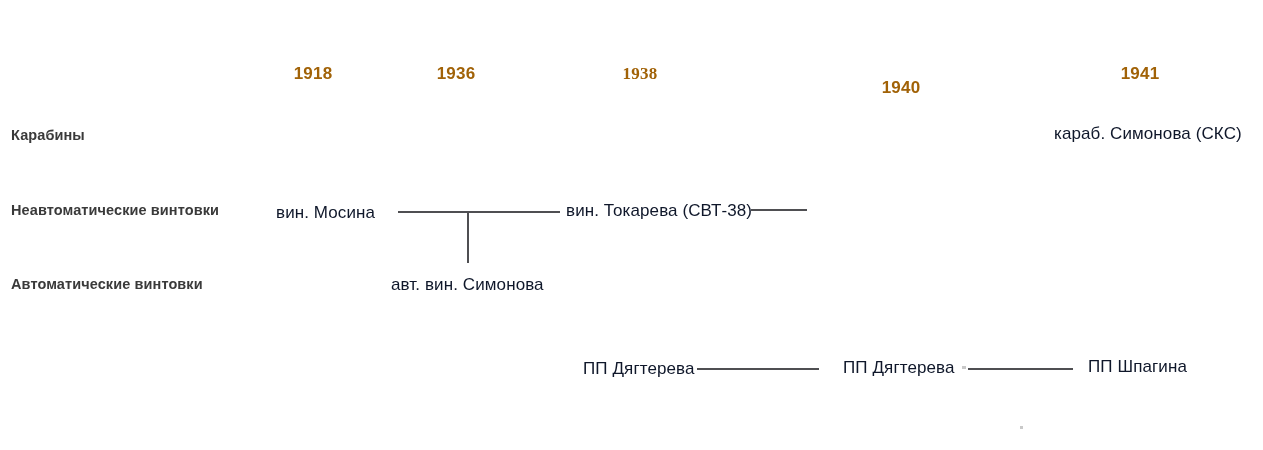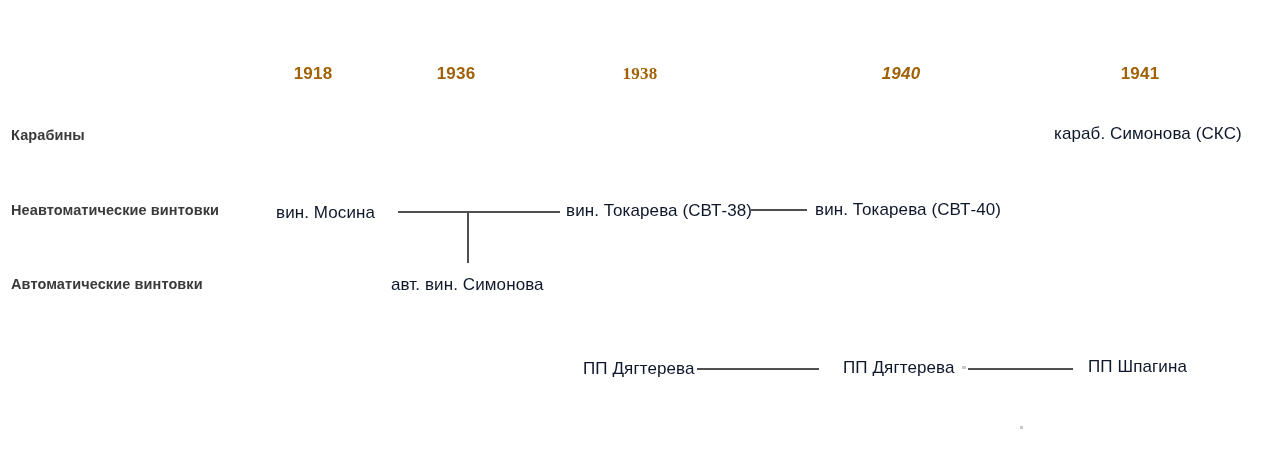--- a/index.html
+++ b/index.html
@@ -73,40 +73,39 @@
   }
 </style>
 </head>
 <body>
 
 <div id="diagram">
 
   <div class="year-label" style="left:313px; top:64px;">1918</div>
   <div class="year-label" style="left:456px; top:64px;">1936</div>
   <div class="year-label" style="left:640px; top:64px;font-family:Liberation Serif, serif;">1938</div>
-  <div class="year-label" style="left:901px; top:64px;font-style:italic;">1940</div>
+  <div class="year-label" style="left:901px; top:78px;">1940</div>
   <div class="year-label" style="left:1140px; top:64px;">1941</div>
 
   <div class="row-label" style="left:11px; top:127px;text-align:center;">Карабины</div>
   <div class="row-label" style="left:11px; top:202px;">Неавтоматические винтовки</div>
   <div class="row-label" style="left:11px; top:276px;">Автоматические винтовки</div>
 
   <div class="connector-h" style="left:398px; top:211px; width:162px;"></div>
   <div class="connector-v" style="left:467px; top:211px; height:52px;"></div>
   <div class="connector-h" style="left:751px; top:209px; width:56px;"></div>
   <div class="connector-h" style="left:697px; top:368px; width:122px;"></div>
   <div class="connector-h" style="left:968px; top:368px; width:105px;"></div>
 
   <div class="node-label" style="left:1054px; top:124px;">караб. Симонова (СКС)</div>
 
   <div class="node-label" style="left:276px; top:203px;">вин. Мосина</div>
 
   <div class="node-label" style="left:566px; top:201px;">вин. Токарева (СВТ-38)</div>
 
-  <div class="node-label" style="left:815px; top:200px;">вин. Токарева (СВТ-40)</div>
 
   <div class="node-label" style="left:391px; top:275px;">авт. вин. Симонова</div>
 
   <div class="node-label" style="left:583px; top:359px;">ПП Дягтерева</div>
 
   <div class="node-label" style="left:843px; top:358px;">ПП Дягтерева</div>
 
   <div class="node-label" style="left:1088px; top:357px;">ПП Шпагина</div>
 
   <div class="speck" style="left:962px; top:366px; width:4px; height:3px;"></div>

